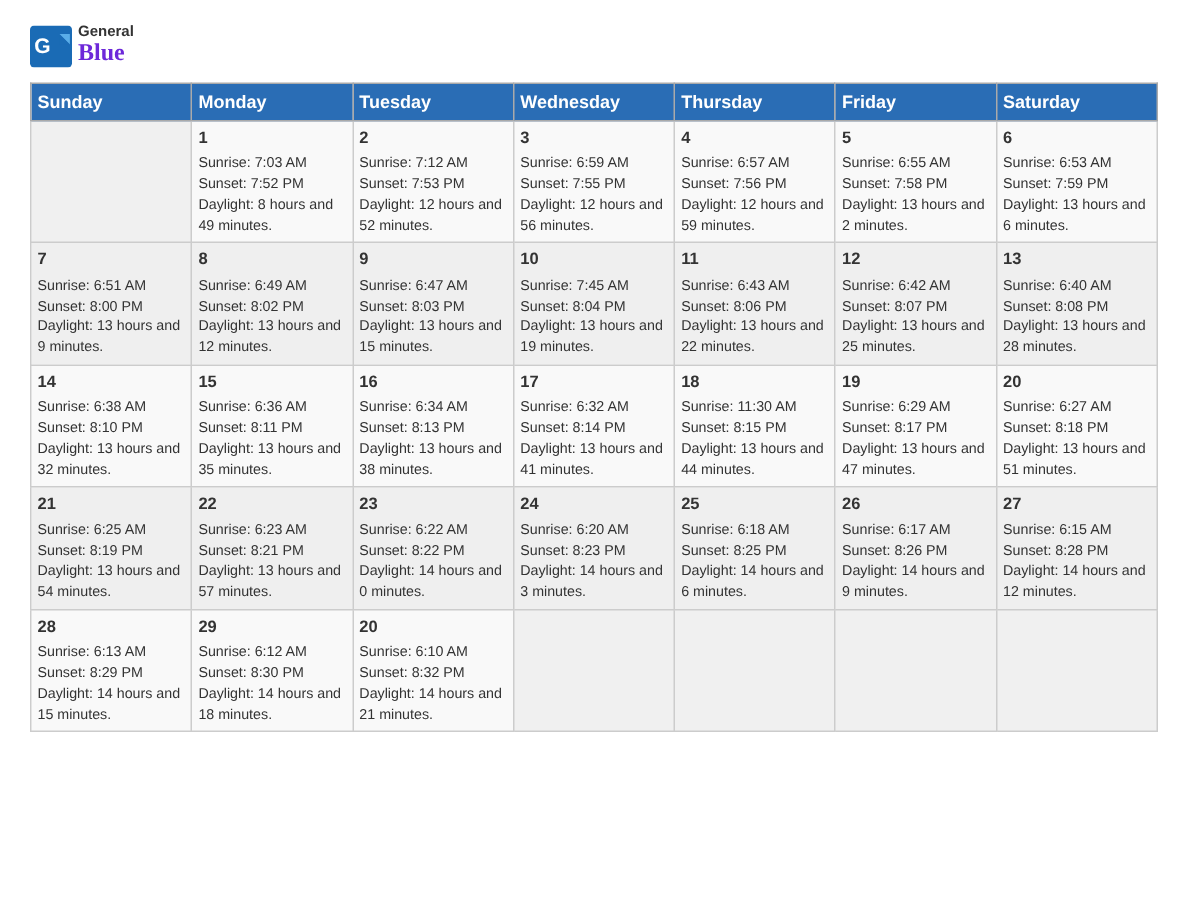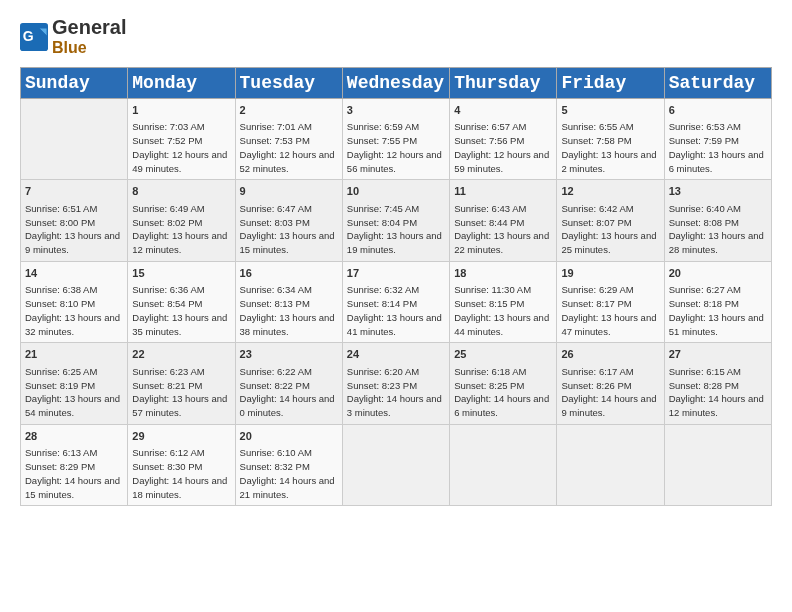--- a/index.html
+++ b/index.html
@@ -46,24 +46,23 @@
       width: 100%;
       border-collapse: collapse;
       table-layout: fixed;
       font-size: 10px;
     }
     thead tr th {
       background-color: #2a6db5;
       color: #fff;
       padding: 5px 4px;
       text-align: left;
-      font-size: 18px;
+      font-size: 12px;
       font-weight: bold;
       border: 1px solid #aaa;
-      font-family: Liberation Mono, monospace;
     }
     tbody tr td {
       border: 1px solid #ccc;
       padding: 4px 4px;
       vertical-align: top;
       background: #fff;
       color: #333;
       line-height: 1.4;
       font-size: 10px;
     }
@@ -94,22 +93,22 @@
 <div class="page">
   <div class="header">
     <div class="logo">
       <svg class="logo-icon" viewBox="0 0 40 40">
         <rect x="0" y="0" width="40" height="40" rx="4" fill="#1a6bb5"></rect>
         <text x="4" y="26" font-size="20" font-weight="bold" fill="white" font-family="Arial">G</text>
         <polygon points="28,8 38,18 38,8" fill="#5aade8"></polygon>
         <polygon points="28,8 38,18 28,18" fill="#1a6bb5"></polygon>
       </svg>
       <div>
-        <div style="font-size:20px;font-weight:bold;color:#333;">General</div>
-        <div style="font-size:16px;font-weight:bold;color:#a16207;">Blue</div>
+        <div style="font-size:10px;font-weight:bold;color:#333;">General</div>
+        <div style="font-size:16px;font-weight:bold;color:#6d28d9;font-family:Liberation Serif, serif;">Blue</div>
       </div>
     </div>
     <div class="title-block">
       <div class="main-title"></div>
       <div class="subtitle"></div>
     </div>
   </div>
 
   <table>
     <thead>
@@ -124,27 +123,27 @@
         </tr>
     </thead>
     <tbody id="calendar-body">
     <tr>
           <td class="empty-cell"></td>
           <td>
         <span class="day-number">1</span>
         <div class="cell-info">
           <div>Sunrise: 7:03 AM</div>
           <div>Sunset: 7:52 PM</div>
-          <div>Daylight: 12 hours and 49 minutes.</div>
+          <div>Daylight: 8 hours and 49 minutes.</div>
         </div>
       </td>
           <td>
         <span class="day-number">2</span>
         <div class="cell-info">
-          <div>Sunrise: 7:01 AM</div>
+          <div>Sunrise: 7:12 AM</div>
           <div>Sunset: 7:53 PM</div>
           <div>Daylight: 12 hours and 52 minutes.</div>
         </div>
       </td>
           <td>
         <span class="day-number">3</span>
         <div class="cell-info">
           <div>Sunrise: 6:59 AM</div>
           <div>Sunset: 7:55 PM</div>
           <div>Daylight: 12 hours and 56 minutes.</div>
@@ -205,21 +204,21 @@
         <div class="cell-info">
           <div>Sunrise: 7:45 AM</div>
           <div>Sunset: 8:04 PM</div>
           <div>Daylight: 13 hours and 19 minutes.</div>
         </div>
       </td>
           <td>
         <span class="day-number">11</span>
         <div class="cell-info">
           <div>Sunrise: 6:43 AM</div>
-          <div>Sunset: 8:44 PM</div>
+          <div>Sunset: 8:06 PM</div>
           <div>Daylight: 13 hours and 22 minutes.</div>
         </div>
       </td>
           <td>
         <span class="day-number">12</span>
         <div class="cell-info">
           <div>Sunrise: 6:42 AM</div>
           <div>Sunset: 8:07 PM</div>
           <div>Daylight: 13 hours and 25 minutes.</div>
         </div>
@@ -239,21 +238,21 @@
         <div class="cell-info">
           <div>Sunrise: 6:38 AM</div>
           <div>Sunset: 8:10 PM</div>
           <div>Daylight: 13 hours and 32 minutes.</div>
         </div>
       </td>
           <td>
         <span class="day-number">15</span>
         <div class="cell-info">
           <div>Sunrise: 6:36 AM</div>
-          <div>Sunset: 8:54 PM</div>
+          <div>Sunset: 8:11 PM</div>
           <div>Daylight: 13 hours and 35 minutes.</div>
         </div>
       </td>
           <td>
         <span class="day-number">16</span>
         <div class="cell-info">
           <div>Sunrise: 6:34 AM</div>
           <div>Sunset: 8:13 PM</div>
           <div>Daylight: 13 hours and 38 minutes.</div>
         </div>

